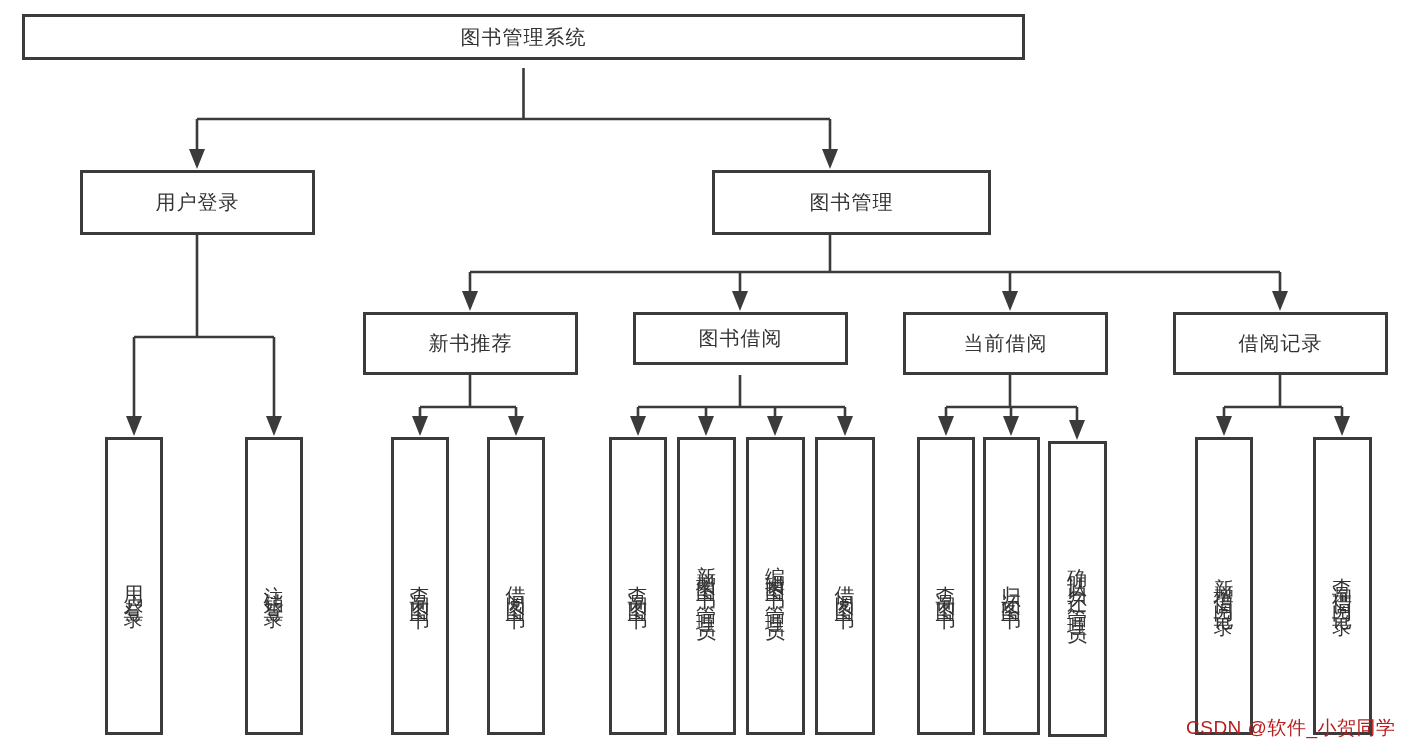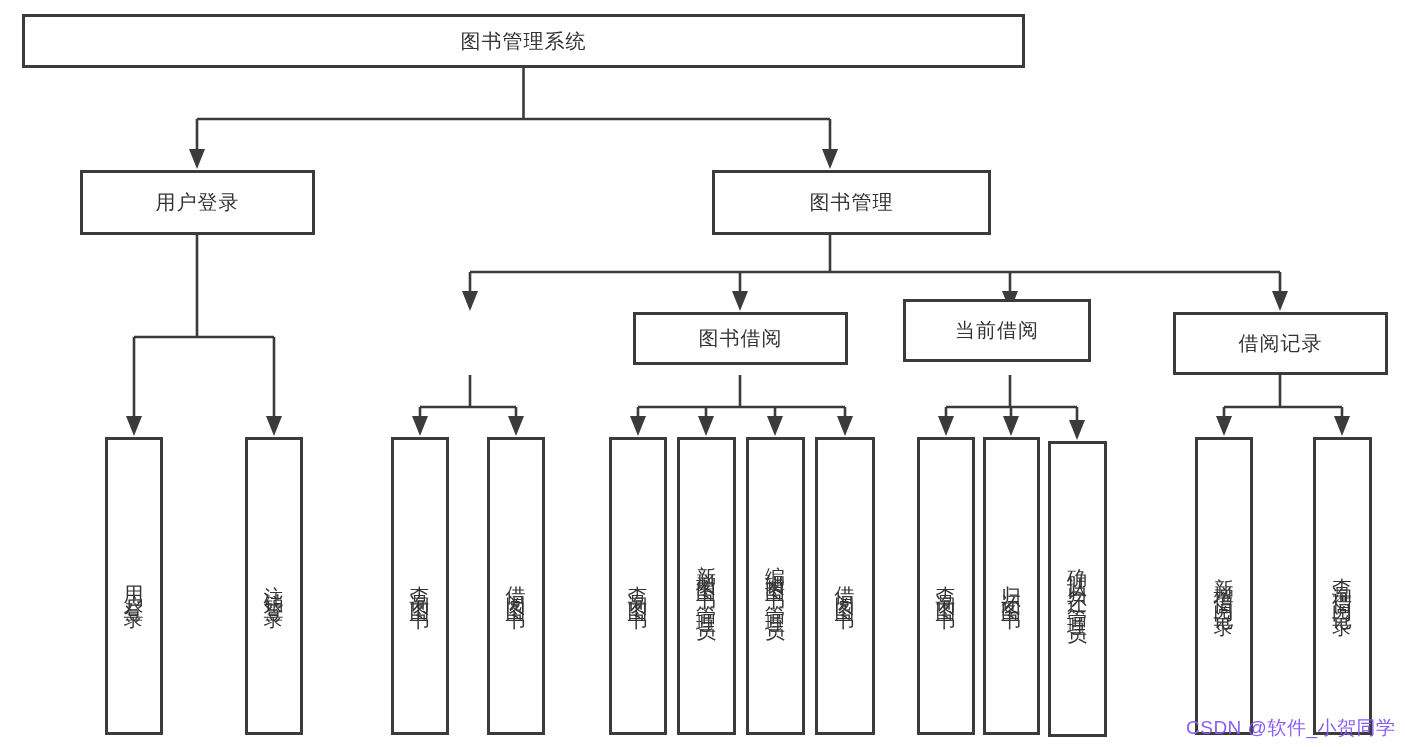--- a/index.html
+++ b/index.html
@@ -44,21 +44,21 @@
     color: #333333;
   }
   .hlabel {
     white-space: nowrap;
   }
   #watermark {
     position: absolute;
     left: 1186px;
     top: 715px;
     font-size: 19px;
-    color: #8b5cf6;
+    color: #b91c1c;
     white-space: nowrap;
     z-index: 5;
     letter-spacing: 0.5px;
   }
 </style>
 </head>
 <body>
 
 <div id="stage">
 
@@ -95,35 +95,38 @@
       <path d="M775 436 l-8 -20 h16 z"></path>
       <path d="M845 436 l-8 -20 h16 z"></path>
       <path d="M946 436 l-8 -20 h16 z"></path>
       <path d="M1011 436 l-8 -20 h16 z"></path>
       <path d="M1077 440 l-8 -20 h16 z"></path>
       <path d="M1224 436 l-8 -20 h16 z"></path>
       <path d="M1342 436 l-8 -20 h16 z"></path>
     </g>
   </svg>
 
-  <div class="box" style="left:22px; top:14px; width:1003px; height:54px;">
+  <div class="box" style="left:22px; top:14px; width:1003px; height:46px;">
     <span class="hlabel">图书管理系统</span>
   </div>
 
   <div class="box" style="left:80px; top:170px; width:235px; height:65px;">
     <span class="hlabel">用户登录</span>
   </div>
   <div class="box" style="left:712px; top:170px; width:279px; height:65px;">
     <span class="hlabel">图书管理</span>
   </div>
 
+  <div class="box" style="left:363px; top:312px; width:215px; height:63px;">
+    <span class="hlabel">新书推荐</span>
+  </div>
   <div class="box" style="left:633px; top:312px; width:215px; height:53px;">
     <span class="hlabel">图书借阅</span>
   </div>
-  <div class="box" style="left:903px; top:299px; width:188px; height:63px;">
+  <div class="box" style="left:903px; top:312px; width:205px; height:63px;">
     <span class="hlabel">当前借阅</span>
   </div>
   <div class="box" style="left:1173px; top:312px; width:215px; height:63px;">
     <span class="hlabel">借阅记录</span>
   </div>
 
   <div class="box leaf" style="left:105px; top:437px; width:58px; height:298px;">
     <span>用户登录</span>
   </div>
   <div class="box leaf" style="left:245px; top:437px; width:58px; height:298px;">

